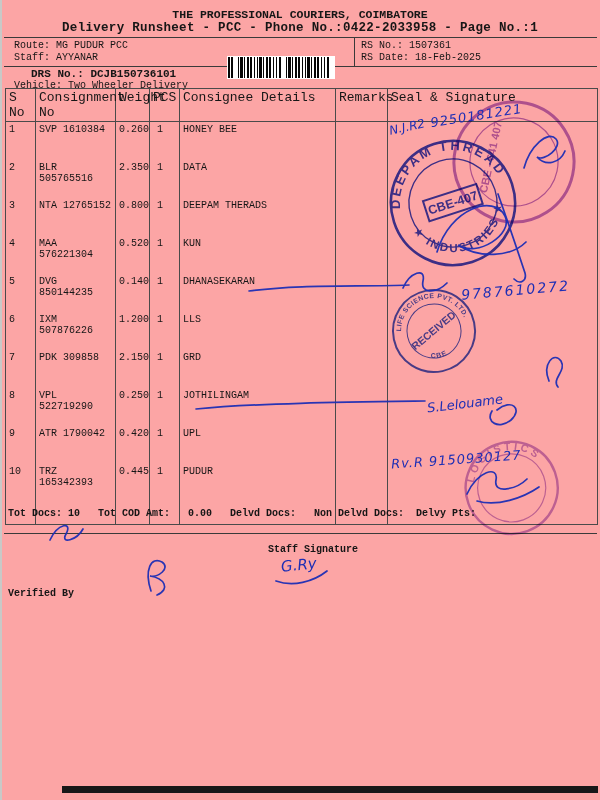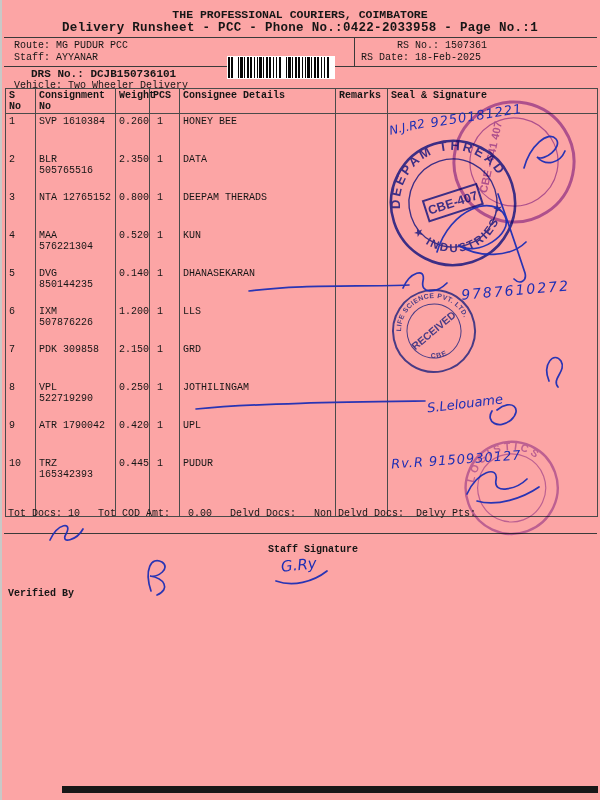--- a/index.html
+++ b/index.html
@@ -3,46 +3,46 @@
 <meta charset="utf-8">
 <style>
   * { margin:0; padding:0; box-sizing:border-box; }
   html,body { background:#ffffff; }
   .page {
     position:relative; width:600px; height:800px; overflow:hidden;
     background:#fca5a5; color:#161616;
     font-family:"Liberation Mono","DejaVu Sans Mono",monospace;
   }
   .abs { position:absolute; }
-  .pre { white-space:pre; }
+  .pre { white-space:pre;font-weight:bold; }
 
   
   .doc-title   { top:8px;  left:0; width:100%; text-align:center; font-weight:700; font-size:11.5px; }
   .doc-subtitle{ top:21px; left:0; width:100%; text-align:center; font-weight:700; font-size:12.5px; letter-spacing:.3px; }
   .hline { position:absolute; height:1px; background:#3a3a3a; }
   #line1 { top:37px; left:4px; width:593px; }
   #line2 { top:66px; left:4px; width:593px; }
   #line3 { top:533px; left:4px; width:593px; }
   #vline1{ position:absolute; left:354px; top:37px; width:1px; height:30px; background:#3a3a3a; }
   .info { font-size:10px; }
   #route   { top:40px; left:14px; }
   #staff   { top:52px; left:14px; }
-  #rs-no   { top:40px; left:361px;margin-left:36px; }
+  #rs-no   { top:40px; left:361px; }
   #rs-date { top:52px; left:361px; }
   #drs-no  { top:68px; left:14px; font-weight:700; font-size:11px;padding-left:17px; }
   #vehicle { top:80px; left:14px; }
   #barcode { top:57px; left:228px; width:106px; height:21px; background:
      repeating-linear-gradient(90deg,#060606 0 1.5px,#fff 1.5px 2.6px,#060606 2.6px 5px,#fff 5px 6.6px,#060606 6.6px 7.4px,#fff 7.4px 9.6px);
      outline:1px solid #fff; z-index:3; }
 
   
   #runsheet-table { position:absolute; top:88px; left:5px; width:592px;
      border-collapse:collapse; table-layout:fixed; border:1px solid #4a4a4a; }
   #runsheet-table th, #runsheet-table td { border-left:1px solid #4a4a4a; vertical-align:top; text-align:left; }
-  #runsheet-table th { font-size:10px; font-weight:700; padding:1px 3px; height:14px; border-bottom:1px solid #4a4a4a; }
+  #runsheet-table th { font-size:13px; font-weight:400; padding:1px 3px; height:14px; border-bottom:1px solid #4a4a4a; }
   #runsheet-table td { font-size:10px; padding:2px 3px; }
   #runsheet-table tbody tr { height:38px; }
   #runsheet-table tbody tr:last-child { height:61px; }
   .c-pcs { padding-left:7px !important; }
 
   
   .foot { font-size:10px; }
   #totals    { top:508px; left:8px; }
   #entered   { top:519px; left:8px; }
   #verified  { top:542px; left:8px; font-weight:700;margin-top:46px; }

